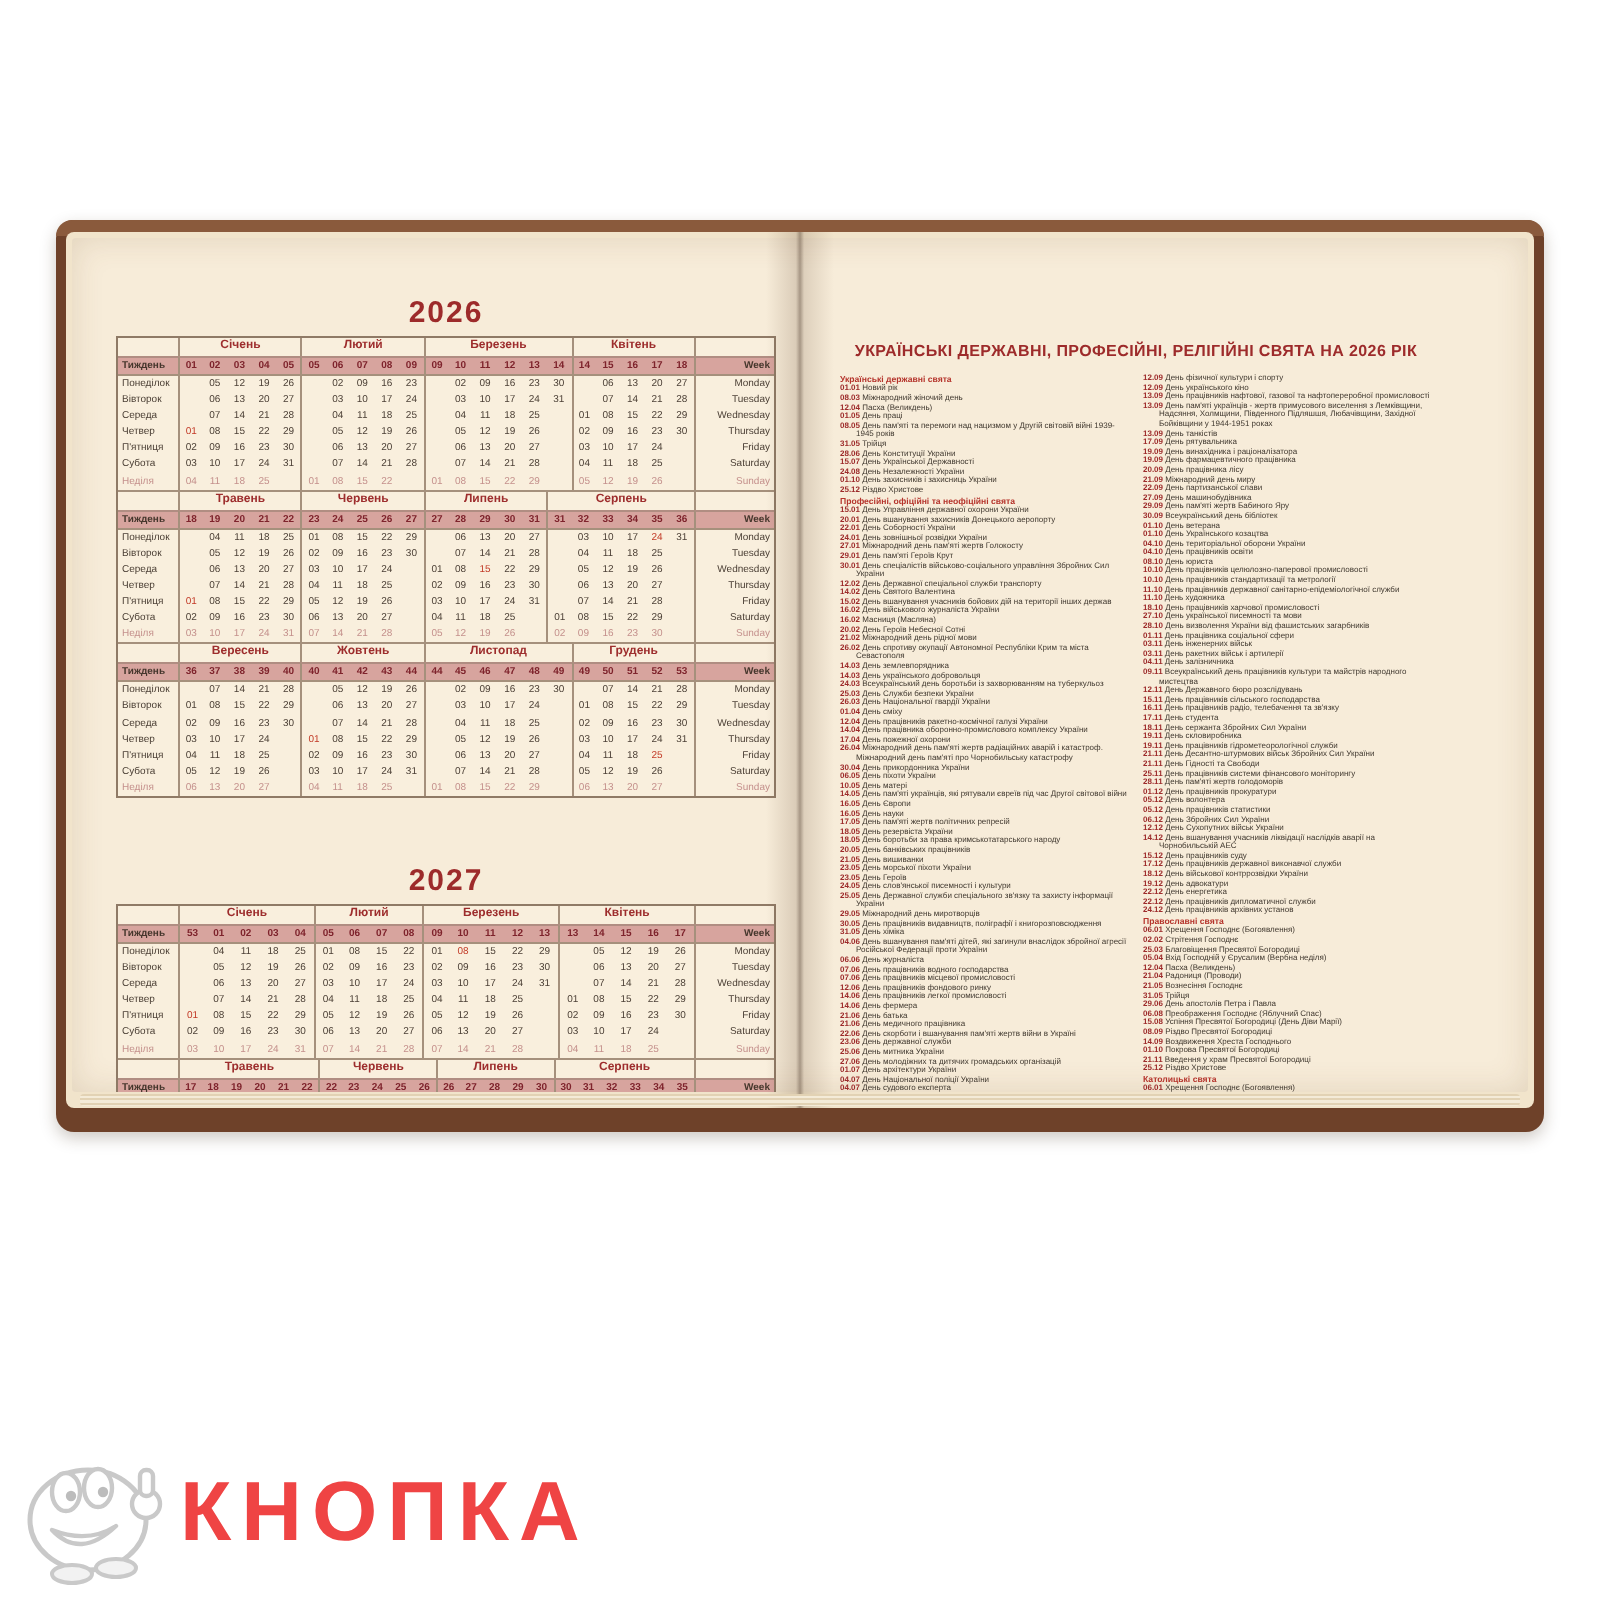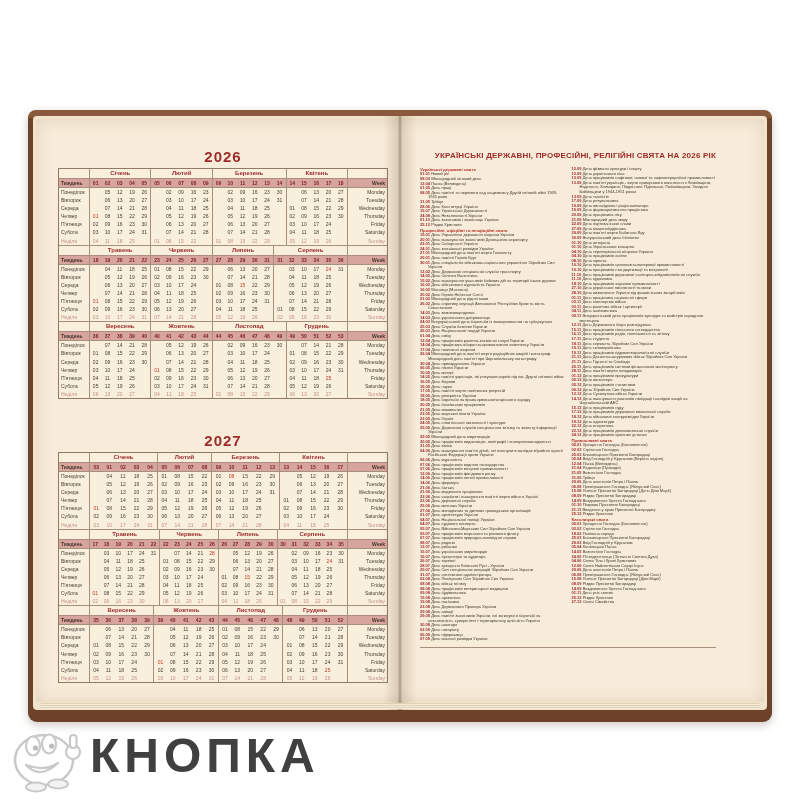--- a/index.html
+++ b/index.html
@@ -1,18 +1,18 @@
 <!DOCTYPE html>
 <html><head>
 <meta charset="utf-8">
 <style>
   html,body{margin:0;padding:0;}
   body{width:800px;height:800px;background:#ffffff;position:relative;overflow:hidden;
        font-family:"Liberation Sans",sans-serif;}
-  .book{position:absolute;left:28px;top:110px;width:744px;height:612px;background:#6e4129;
+  .book{position:absolute;left:28px;top:110px;width:744px;height:456px;background:#6e4129;
         border-radius:9px;box-shadow:0 3px 8px rgba(60,40,20,0.25);}
   .book-spine-top{position:absolute;left:0;top:0;right:0;height:8px;background:#8a5a3c;border-radius:9px 9px 0 0;}
   .page-stack{position:absolute;left:5px;top:6px;right:5px;bottom:12px;background:#f1e4cb;border-radius:4px;}
   .page-stack::after{content:'';position:absolute;left:7px;right:7px;bottom:1px;height:6px;
         background:repeating-linear-gradient(180deg,#e2d2b4 0 1px,#f4ebd8 1px 2.2px);border-radius:2px;}
   .spread{position:absolute;left:3px;top:3px;right:3px;bottom:8px;background:#f7ecd9;display:flex;
         box-shadow:inset 0 0 16px rgba(120,80,40,0.16);border-radius:2px;}
   .page-left,.page-right{width:50%;position:relative;overflow:hidden;}
   .gutter{position:absolute;left:50%;top:0;bottom:0;width:34px;transform:translateX(-50%);
         background:linear-gradient(90deg,rgba(90,60,35,0) 0%,rgba(90,60,35,0.18) 44%,rgba(55,32,16,0.42) 50%,rgba(90,60,35,0.16) 56%,rgba(90,60,35,0) 100%);}
@@ -31,31 +31,31 @@
       font-size:5px;line-height:8px;font-weight:bold;color:#7e232c;text-align:center;}
   .day{font-size:5px;line-height:8.1px;color:#4c4036;text-align:center;white-space:nowrap;}
   .lblL{text-align:left;padding-left:2px;color:#4c4036;}
   .lblR{text-align:right;padding-right:2px;color:#4c4036;}
   .wk.lblL,.wk.lblR{color:#45362c;}
   .bl{border-left:1px solid #a5907c;}
   .sun{color:#c4908c !important;}
   .hol{color:#c23a27 !important;}
 
   
-  .rp-title{margin:32px 48px 0 20px;font-size:8px;line-height:10px;font-weight:bold;color:#9d2b2b;
-        text-align:right;letter-spacing:0.2px;}
+  .rp-title{margin:52px 48px 0 20px;font-size:8px;line-height:10px;font-weight:bold;color:#9d2b2b;
+        text-align:center;letter-spacing:0.2px;}
   .holiday-cols{margin:6px 48px 0 20px;height:476px;column-count:2;column-gap:7px;column-fill:auto;overflow:hidden;}
   .h-head{font-size:4.3px;line-height:5.4px;color:#b5342c;font-weight:bold;}
   .h-item{font-size:4px;line-height:4.6px;color:#3f372e;padding-left:8px;text-indent:-8px;}
   .h-date{color:#9d2b2b;font-weight:bold;}
   .rp-rule{margin:4px 48px 0 20px;border-top:1px solid #a5907c;height:0;}
 
   
   .watermark{position:absolute;left:6px;top:714px;display:flex;align-items:center;}
-  .wm-text{font-size:48px;font-weight:bold;color:#404040;letter-spacing:5px;line-height:84px;}
+  .wm-text{font-size:42px;font-weight:bold;color:#ef4444;letter-spacing:5px;line-height:84px;}
 </style>
 </head>
 <body>
 
 <div class="book">
   <div class="book-spine-top"></div>
   <div class="page-stack">
     <div class="spread">
       <div class="page-left">
         <div id="years">

